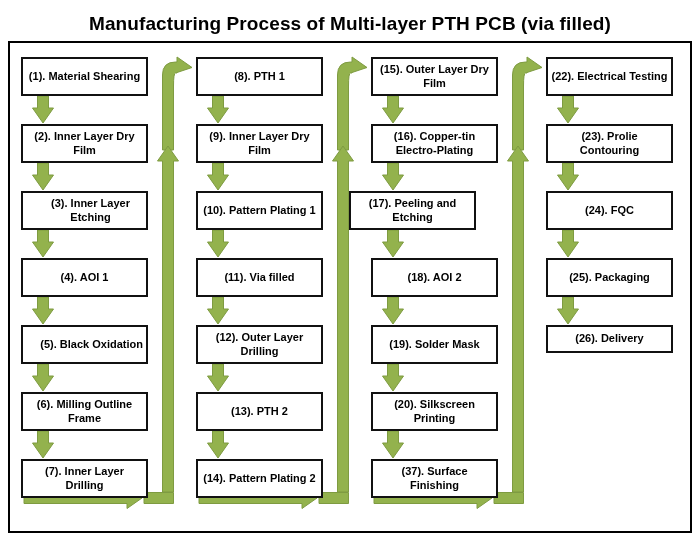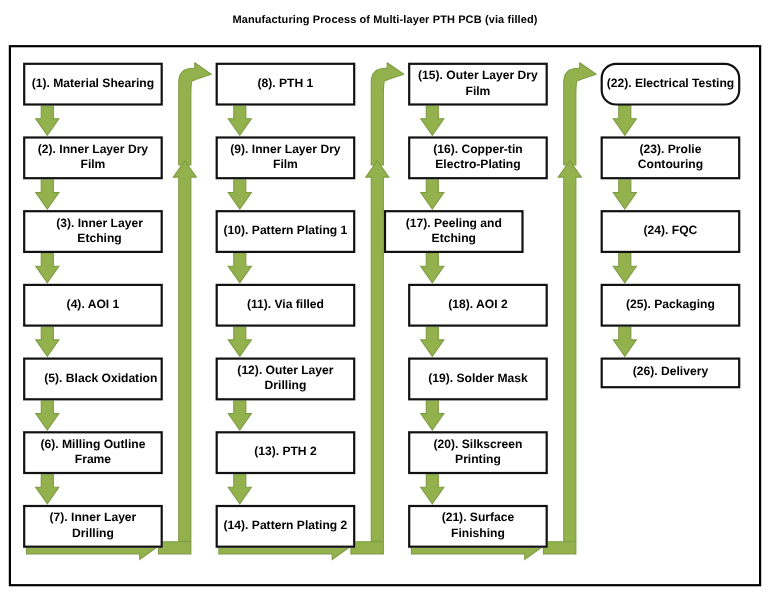--- a/index.html
+++ b/index.html
@@ -19,21 +19,21 @@
     width: 700px;
     height: 541px;
     background: #ffffff;
   }
   #chart-title {
     position: absolute;
     left: 0;
     top: 13px;
     width: 700px;
     text-align: center;
-    font-size: 10px;
+    font-size: 19px;
     font-weight: bold;
     color: #000000;
     letter-spacing: 0.1px;
   }
   #frame {
     position: absolute;
     left: 8px;
     top: 41px;
     width: 684px;
     height: 492px;
@@ -168,23 +168,23 @@
       <div class="node-box" style="left: 371px; top: 258px; width: 127px; height: 39px;">
         <span>(18). AOI 2</span>
       </div>
       <div class="node-box" style="left: 371px; top: 325px; width: 127px; height: 39px;">
         <span>(19). Solder Mask</span>
       </div>
       <div class="node-box" style="left: 371px; top: 392px; width: 127px; height: 39px;">
         <span>(20). Silkscreen Printing</span>
       </div>
       <div class="node-box" style="left: 371px; top: 459px; width: 127px; height: 39px;">
-        <span>(21). Surface Finishing</span>
+        <span>(37). Surface Finishing</span>
       </div>
-      <div class="node-box" style="left: 546px; top: 57px; width: 127px; height: 39px; border-radius: 14px;">
+      <div class="node-box" style="left: 546px; top: 57px; width: 127px; height: 39px;">
         <span>(22). Electrical Testing</span>
       </div>
       <div class="node-box" style="left: 546px; top: 124px; width: 127px; height: 39px;">
         <span>(23). Prolie Contouring</span>
       </div>
       <div class="node-box" style="left: 546px; top: 191px; width: 127px; height: 39px; text-align: right;">
         <span>(24). FQC</span>
       </div>
       <div class="node-box" style="left: 546px; top: 258px; width: 127px; height: 39px;">
         <span>(25). Packaging</span>

